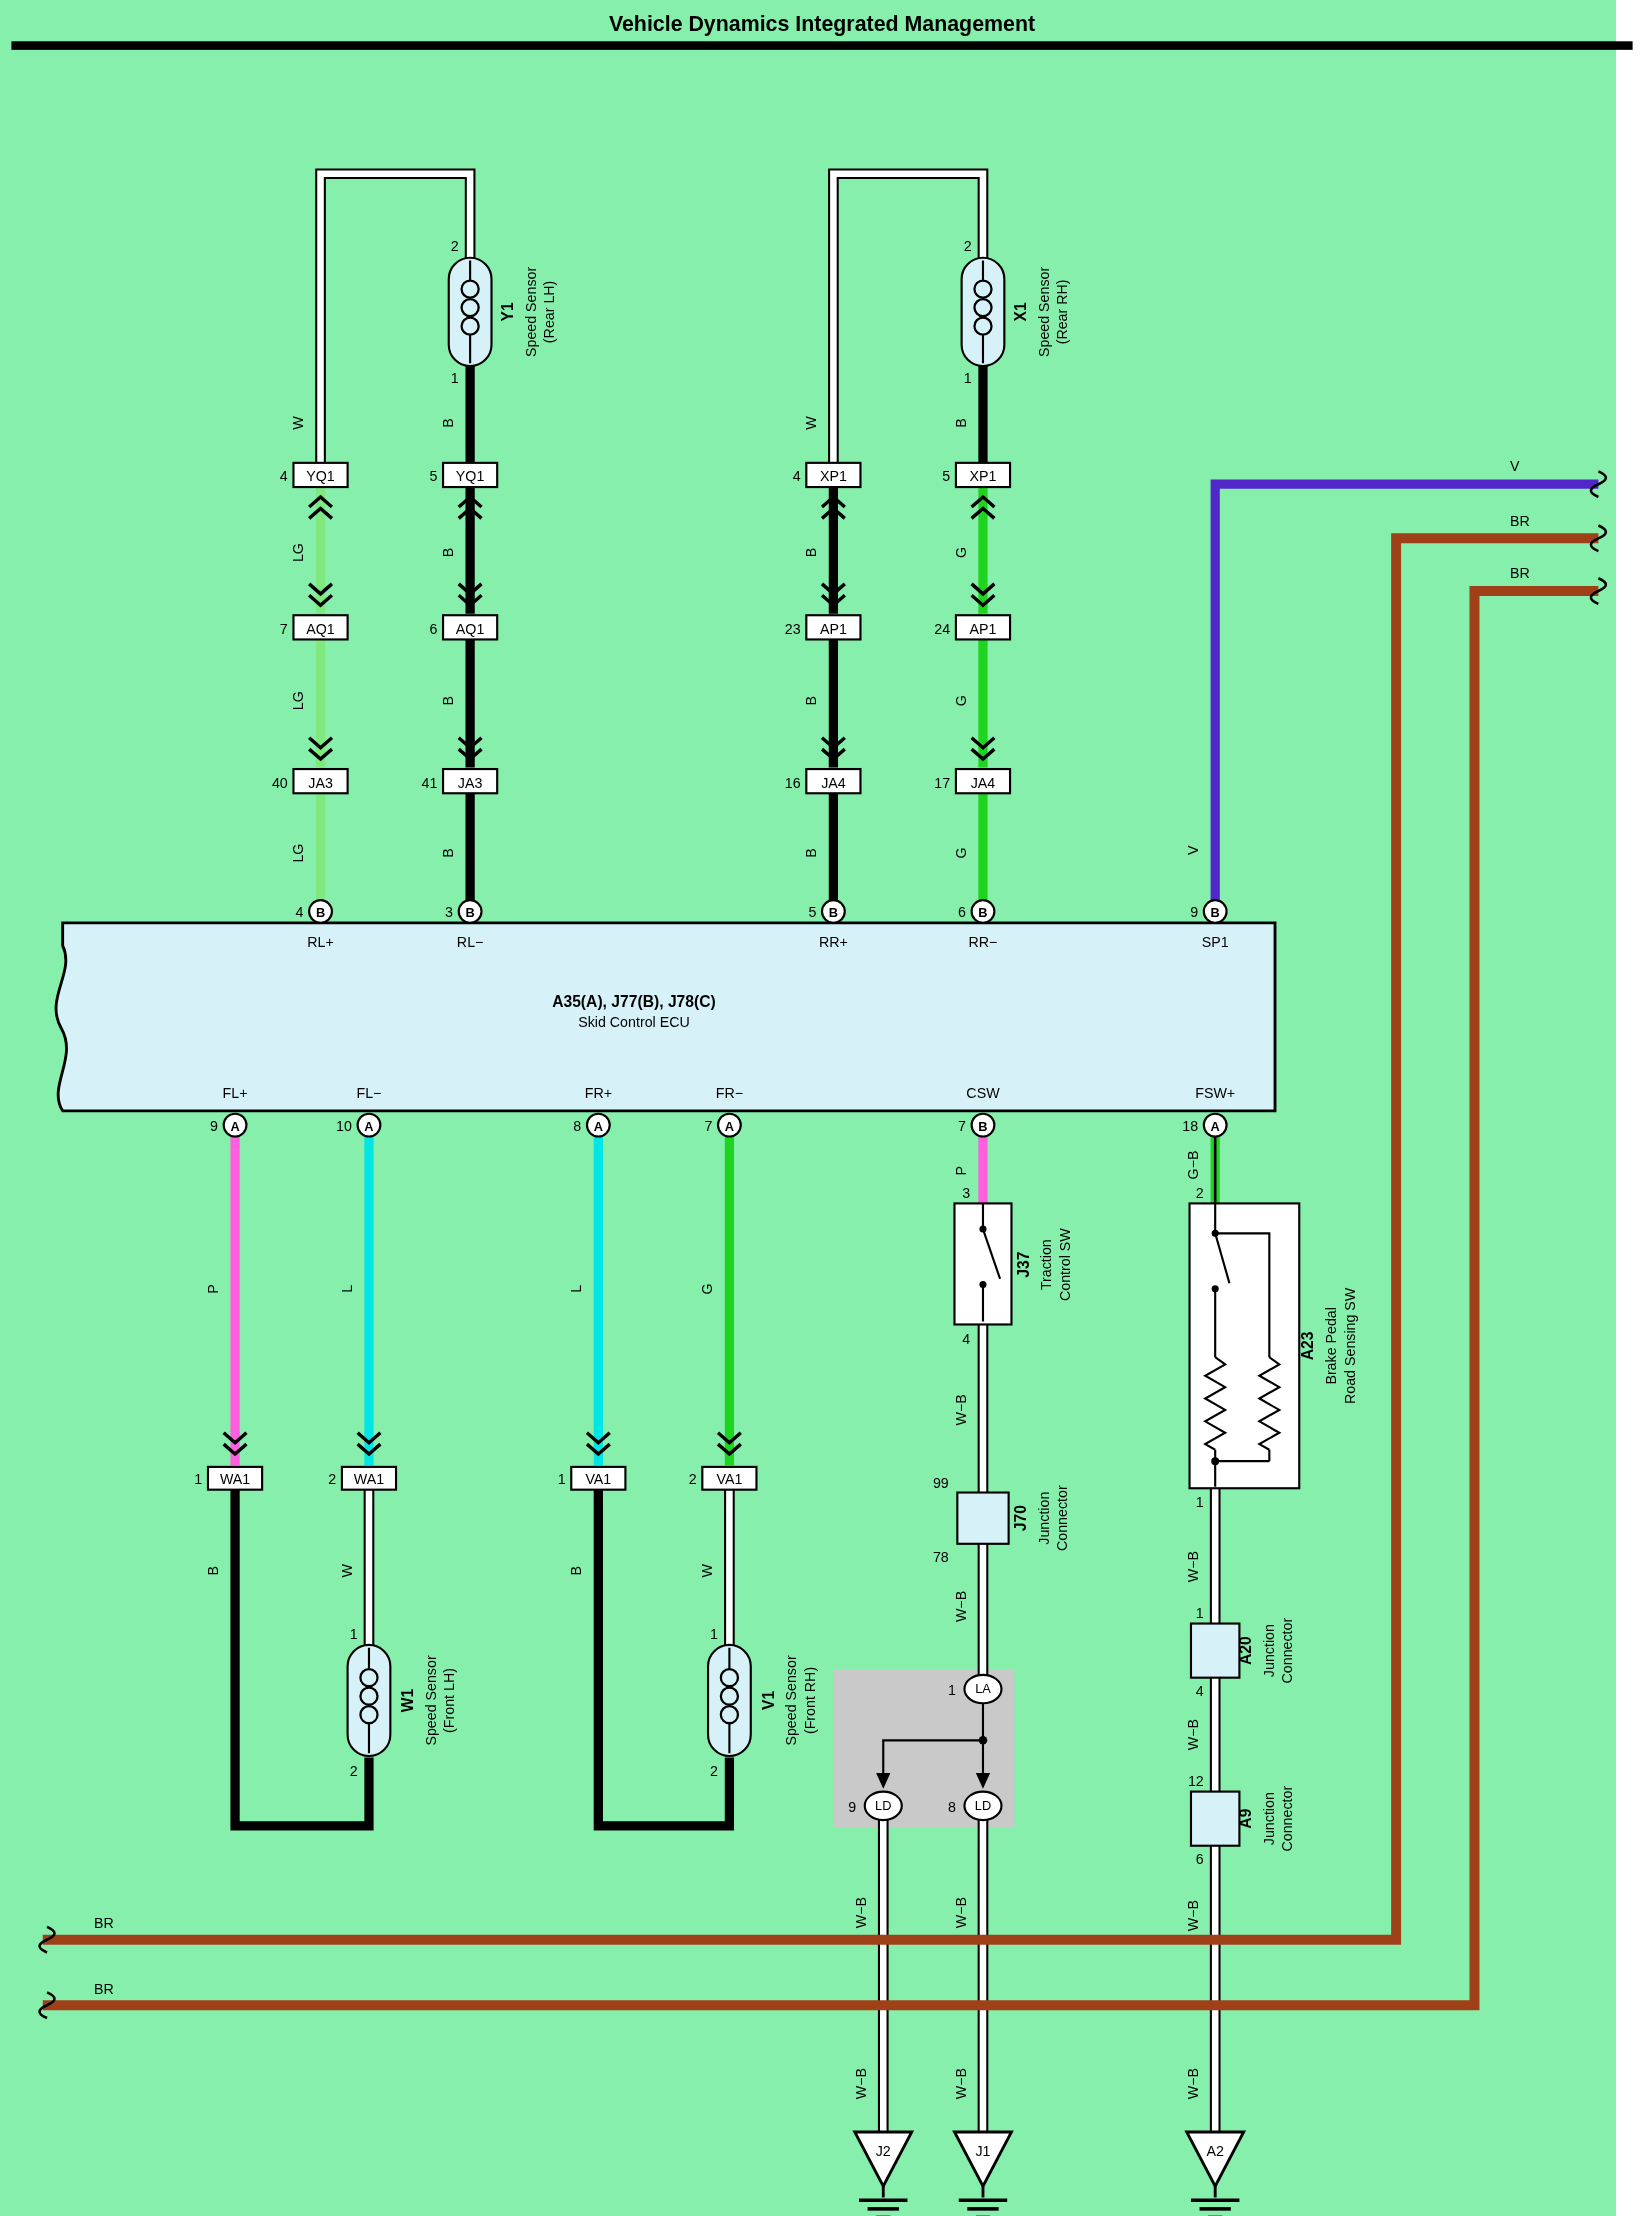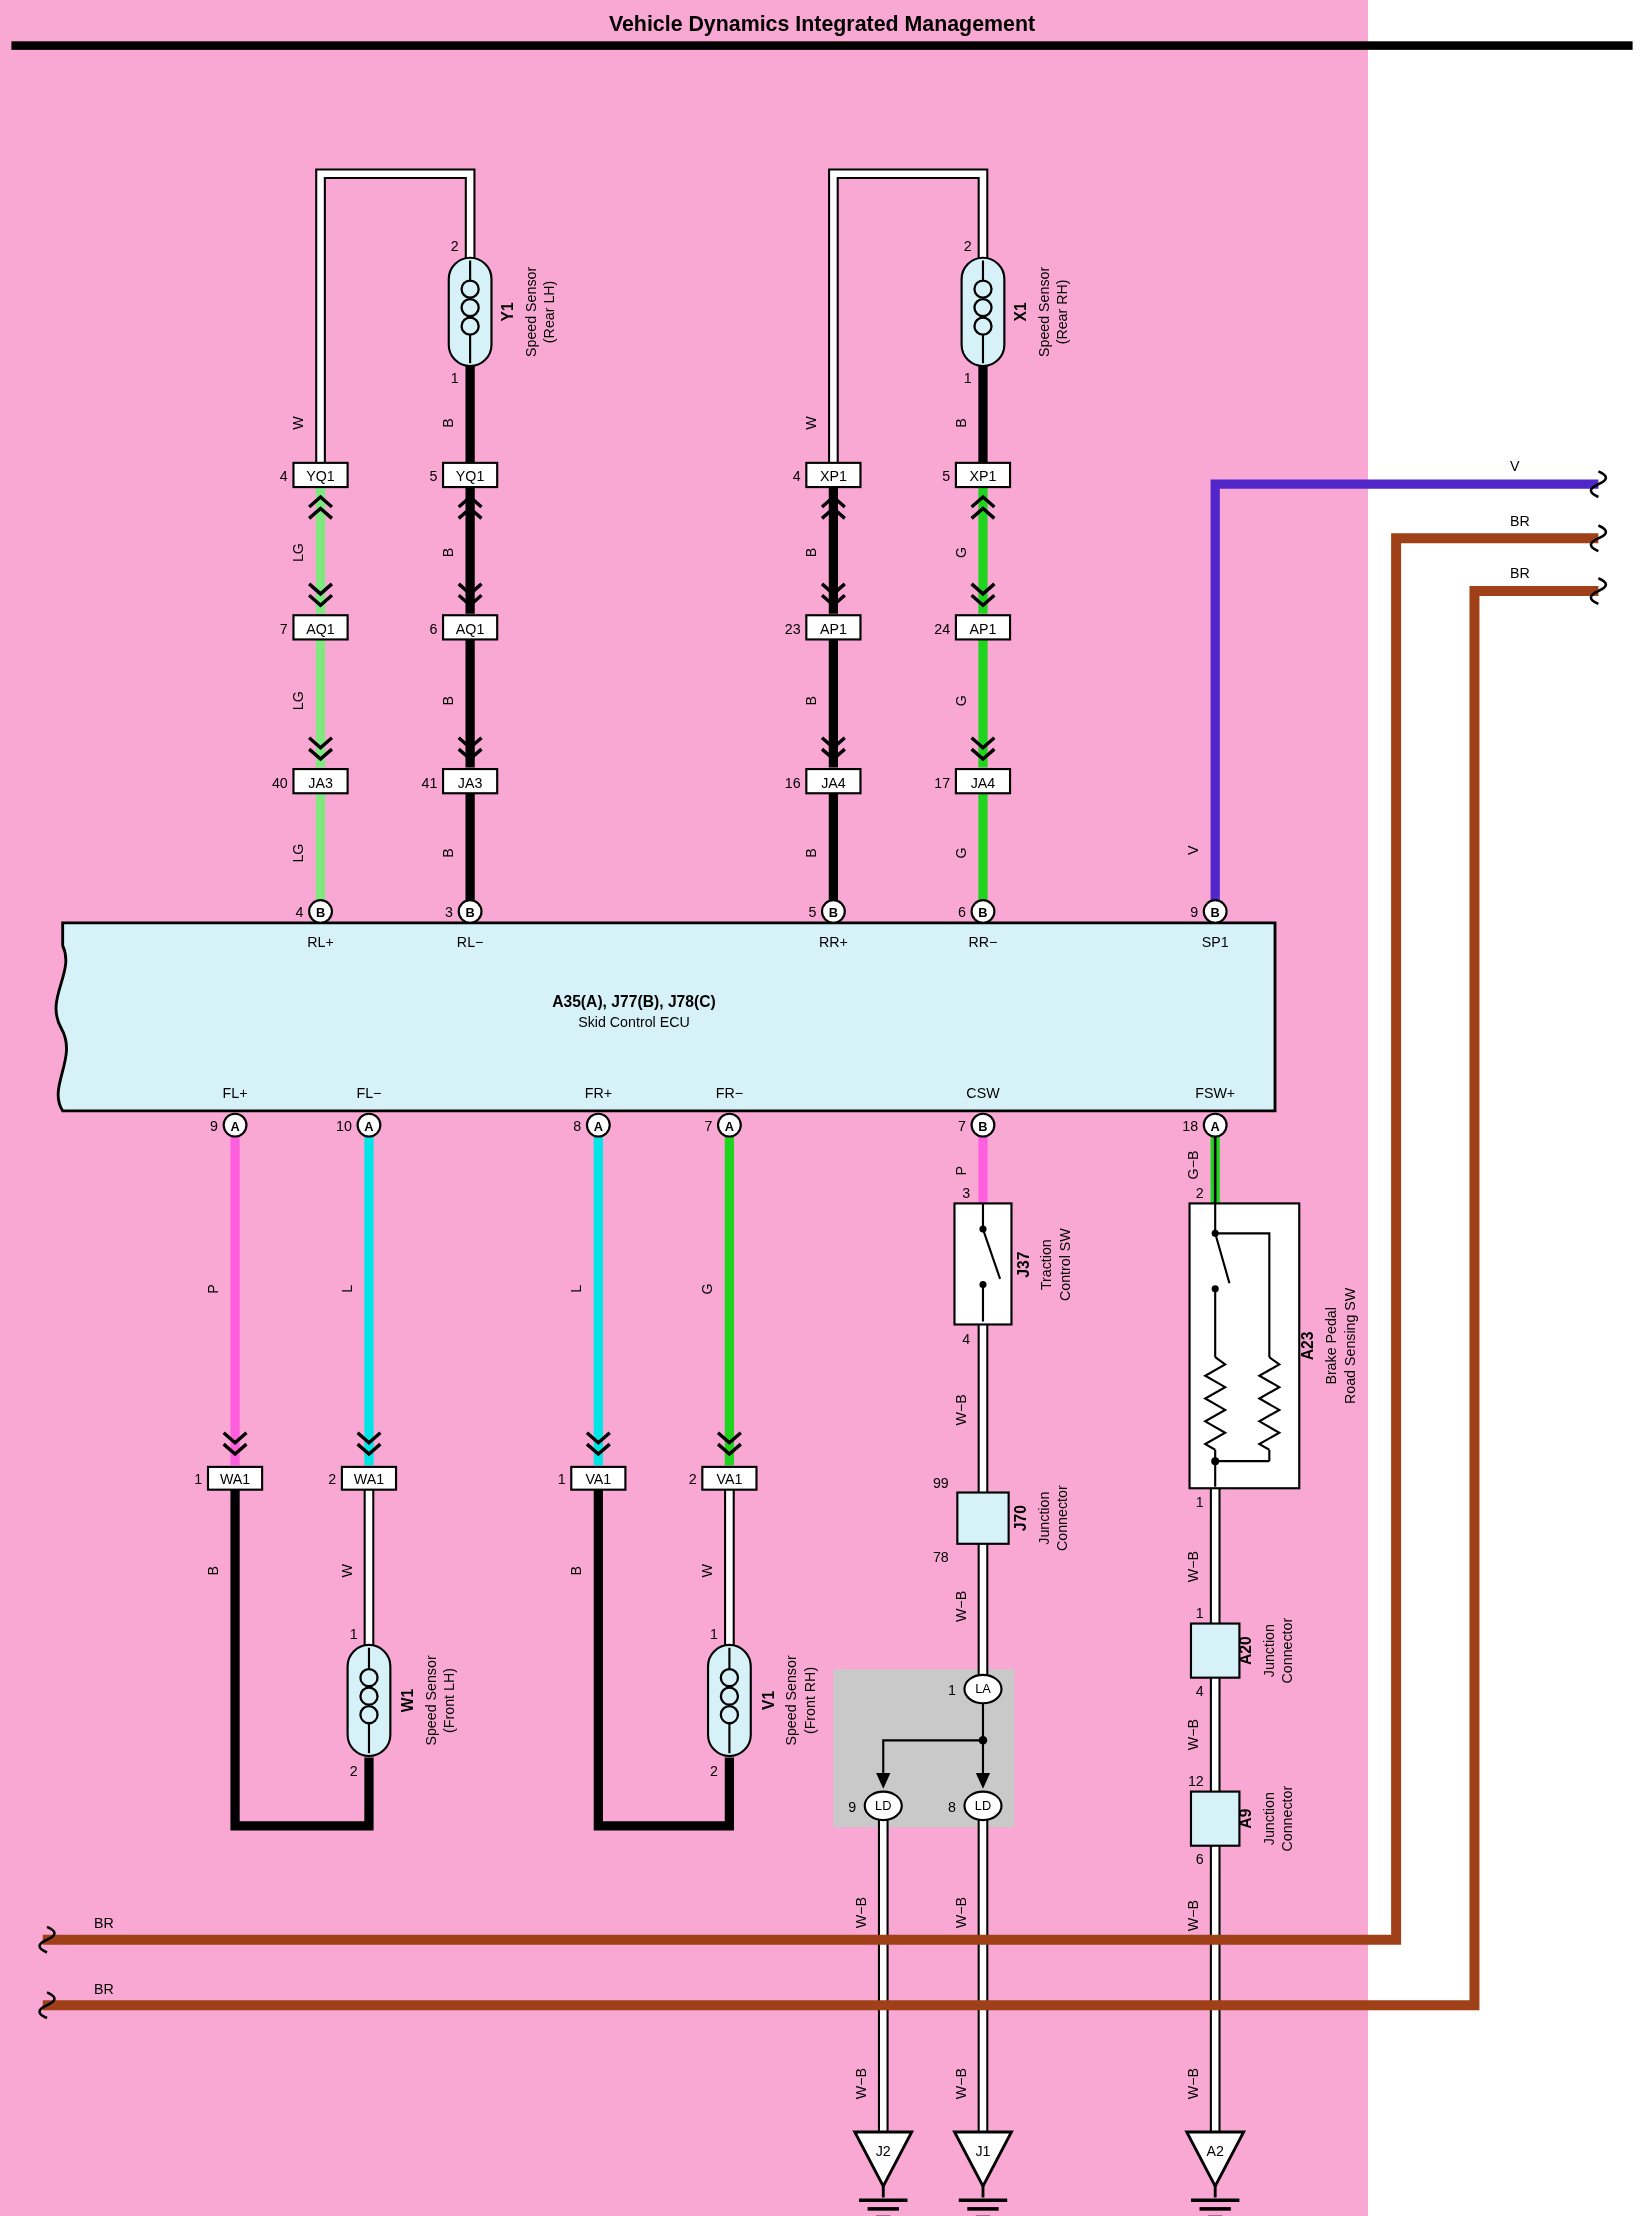--- a/index.html
+++ b/index.html
@@ -1,16 +1,16 @@
 <!DOCTYPE html>
 <html style="font-size:11.8px"><head>
 <meta charset="utf-8">
 <style>
   html,body{margin:0;padding:0;background:#fff}
-  #page{width:1368px;height:2216px;background:#f9a8d4}
+  #page{width:1616px;height:2216px;background:#86efac}
   svg{display:block}
   text{font-family:"Liberation Sans","DejaVu Sans",sans-serif;fill:#000}
   .t15b{font-size:15px;font-weight:bold}
   .t11b{font-size:11px;font-weight:bold}
   .t10{font-size:10px}
   .t9{font-size:9px}
   .t9b{font-size:9px;font-weight:bold}
   .mid{text-anchor:middle}
   .end{text-anchor:end}
   .box{fill:#fff;stroke:#000;stroke-width:1.5}

